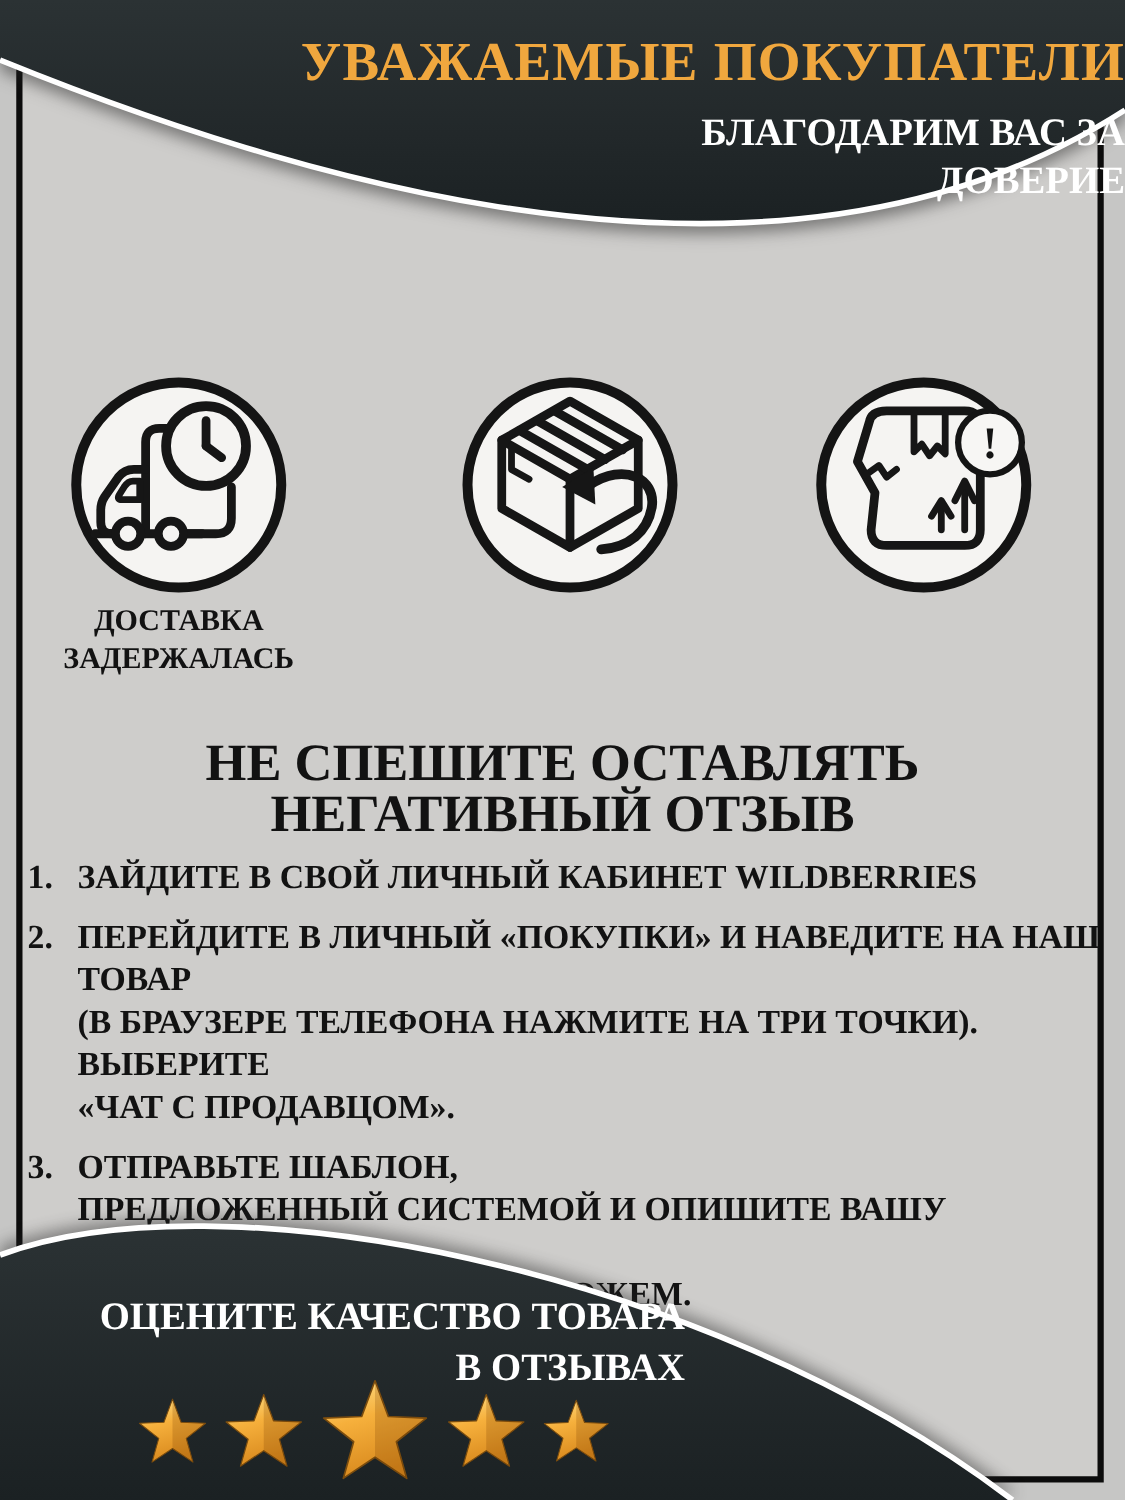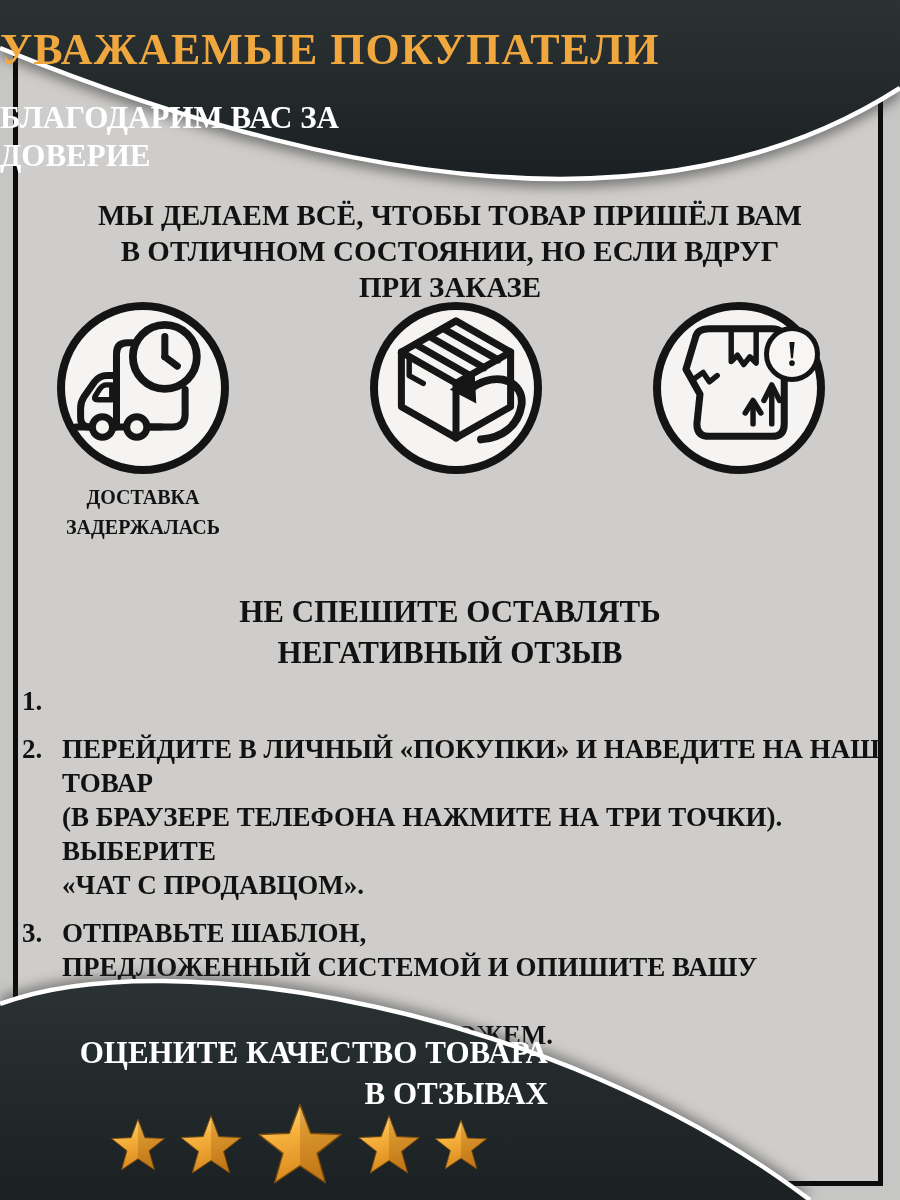--- a/index.html
+++ b/index.html
@@ -10,61 +10,58 @@
     color:var(--text,#121212);
   }
   .frame{
     position:absolute;left:13px;top:40px;width:870px;height:1146px;
     box-sizing:border-box;border:5px solid #0c0c0c;
     background:var(--bg_card,#cecdcb);z-index:1;
   }
   
   .hdr-svg{position:absolute;top:0;left:0;z-index:5;filter:drop-shadow(0 6px 6px rgba(35,35,35,.5));}
   .ftr-svg{position:absolute;top:950px;left:0;z-index:5;filter:drop-shadow(0 -5px 6px rgba(35,35,35,.45));}
-  .hdr-text{position:absolute;top:0;left:0;width:100%;z-index:6;text-align:left;}
+  .hdr-text{position:absolute;top:0;left:0;width:100%;z-index:6;text-align:right;}
   .hdr-title{margin-top:24px;font-size:44px;font-weight:bold;letter-spacing:1px;color:var(--gold,#f0a73e);}
-  .hdr-sub{margin-top:24px;font-size:31px;line-height:38px;font-weight:bold;color:#fff;white-space:pre-line;}
+  .hdr-sub{margin-top:12px;font-size:31px;line-height:38px;font-weight:bold;color:#fff;white-space:pre-line;}
   
   .intro{position:absolute;top:197px;left:20px;right:20px;z-index:2;
     text-align:center;font-weight:bold;font-size:29px;line-height:36px;white-space:pre-line;}
   
   .circle{position:absolute;top:302px;width:172px;height:172px;box-sizing:border-box;
     border:8px solid #141414;border-radius:50%;background:#f5f4f2;z-index:2;}
   .circle svg{position:absolute;left:0;top:0;}
   .c1{left:57px}.c2{left:370px}.c3{left:653px}
   .issue-label{position:absolute;z-index:2;width:270px;text-align:center;
-    font-weight:bold;font-size:20px;line-height:30px;white-space:pre-line;}
+    font-weight:bold;font-size:24px;line-height:30px;white-space:pre-line;}
   .l1{left:8px;top:482px}.l2{left:321px;top:477px}.l3{left:604px;top:486px}
   .badge{position:absolute;left:103px;top:16px;width:56px;height:56px;box-sizing:border-box;
     border:5px solid #141414;border-radius:50%;background:#f7f6f4;
     display:flex;align-items:center;justify-content:center;
     font-weight:bold;font-size:36px;color:#141414;}
   
   .warning{position:absolute;top:591px;left:0;width:100%;z-index:2;text-align:center;
-    font-weight:bold;font-size:31px;line-height:41px;white-space:pre-line;}
+    font-weight:bold;font-size:42px;line-height:41px;white-space:pre-line;}
   .steps{position:absolute;top:684px;left:22px;right:16px;z-index:2;}
   .step{display:flex;margin-bottom:14px;font-weight:bold;font-size:27px;line-height:34px;}
   .step-num{flex:none;width:40px;}
   .step-text{white-space:pre-line;}
   
   .ftr-text{position:absolute;top:1032px;left:0;width:548px;z-index:6;text-align:right;
     color:#fff;font-weight:bold;font-size:31px;line-height:41px;white-space:pre-line;}
   .stars{position:absolute;top:1096px;left:84px;width:430px;height:100px;z-index:6;
     display:flex;align-items:center;justify-content:center;gap:11px;}
 </style>
 </head>
 <body>
 
 <div class="canvas">
 
   <div class="frame"></div>
 
-  <div class="intro">МЫ ДЕЛАЕМ ВСЁ, ЧТОБЫ ТОВАР ПРИШЁЛ ВАМ
-В ОТЛИЧНОМ СОСТОЯНИИ, НО ЕСЛИ ВДРУГ
-ПРИ ЗАКАЗЕ</div>
 
   <div class="circle c1">
     <svg width="156" height="156" viewBox="0 0 100 100" fill="none" stroke="#161616" stroke-width="4.5" stroke-linecap="round" stroke-linejoin="round">
       <path d="M7,75 H62"></path>
       <path d="M47,75 H69 Q77,75 77,67 V51"></path>
       <path d="M33,75 V28 Q33,21 40,21 H47"></path>
       <path d="M33,42 H27 Q22,42 19,46 L12,56 Q10,59 10,63 V69 Q10,75 16,75"></path>
       <path d="M30,48 H26.5 Q24,48 22,51 L19.5,55 Q18,57.5 21,57.5 H30 Z" stroke-width="3.5"></path>
       <circle cx="24" cy="75" r="6.5" fill="#f5f4f2"></circle>
       <circle cx="46" cy="75" r="6.5" fill="#f5f4f2"></circle>
@@ -102,20 +99,21 @@
     </svg>
     <div class="badge">!</div>
   </div>
 
   <div class="warning">НЕ СПЕШИТЕ ОСТАВЛЯТЬ
 НЕГАТИВНЫЙ ОТЗЫВ</div>
 
   <div class="steps">
     <div class="step">
       <div class="step-num">1.</div>
+      <div class="step-text">ЗАЙДИТЕ В СВОЙ ЛИЧНЫЙ КАБИНЕТ  WILDBERRIES</div>
     </div>
     <div class="step">
       <div class="step-num">2.</div>
       <div class="step-text">ПЕРЕЙДИТЕ В ЛИЧНЫЙ «ПОКУПКИ» И НАВЕДИТЕ НА НАШ ТОВАР
 (В БРАУЗЕРЕ ТЕЛЕФОНА НАЖМИТЕ НА ТРИ ТОЧКИ). ВЫБЕРИТЕ
 «ЧАТ С ПРОДАВЦОМ».</div>
     </div>
     <div class="step">
       <div class="step-num">3.</div>
       <div class="step-text">ОТПРАВЬТЕ ШАБЛОН,

